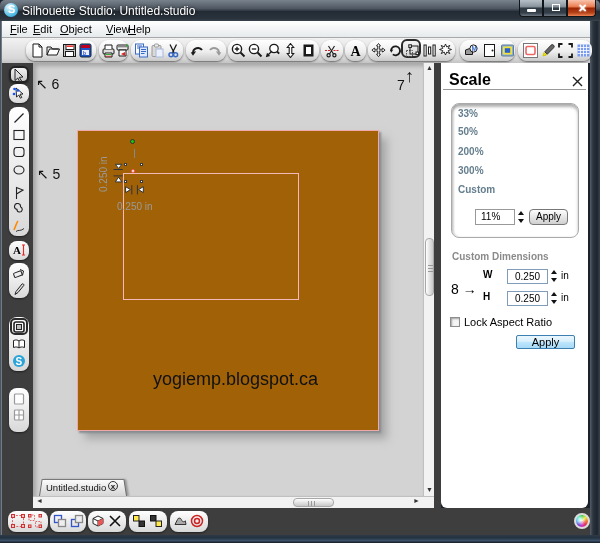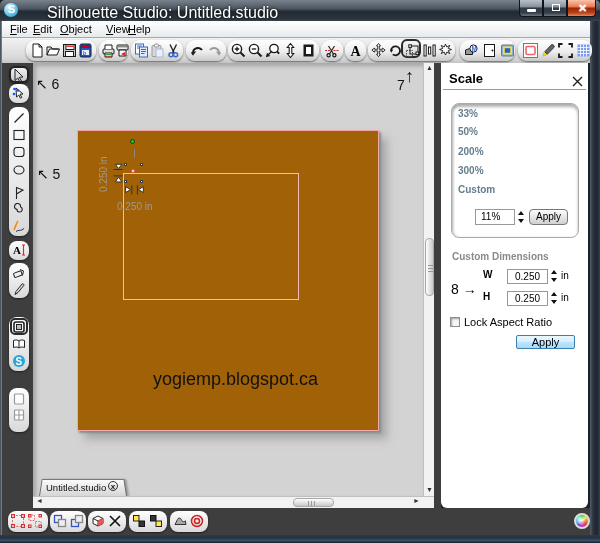--- a/index.html
+++ b/index.html
@@ -4,21 +4,21 @@
 <style>
 * { margin:0; padding:0; box-sizing:border-box; }
 html,body { width:600px; height:543px; overflow:hidden; }
 body { font-family:"Liberation Sans", sans-serif; position:relative; background:#1a222b; }
 .abs { position:absolute; }
 
 
 #titlebar { left:0; top:0; width:600px; height:21px;
   background:linear-gradient(to bottom,#78828c 0%,#505963 40%,#333c46 50%,#222a33 52%,#2b343d 90%,#3a444e 100%);
   border-radius:5px 5px 0 0; }
-#title-text { left:22px; top:4px; color:#fff; font-size:16px; text-shadow:0 0 3px #000;margin-left:25px; }
+#title-text { left:22px; top:4px; color:#fff; font-size:12px; text-shadow:0 0 3px #000; }
 #logoS { left:4px; top:3px; width:14px; height:14px; border-radius:50%;
   background:radial-gradient(circle at 35% 30%, #e8f7fc 0%, #9fdcf2 30%, #45b5e0 70%, #2089ba 100%); }
 #logoS span { position:absolute; left:4px; top:0px; color:#fff; font-size:11px; font-weight:bold; }
 .capbtn { top:0px; height:17px; border:1px solid #10151a; border-top:none; }
 #btn-min { left:519px; width:24px; border-radius:0 0 0 4px;
   background:linear-gradient(to bottom,#b7c0c7 0%,#8b959e 40%,#303a44 52%,#343e48 80%,#6d7781 100%); }
 #btn-max { left:543px; width:24px;
   background:linear-gradient(to bottom,#b7c0c7 0%,#8b959e 40%,#303a44 52%,#343e48 80%,#6d7781 100%); }
 #btn-close { left:567px; width:29px; border-radius:0 0 4px 0;
   background:linear-gradient(to bottom,#f8c3ad 0%,#ec8055 40%,#9e2503 52%,#b4431a 80%,#ef8253 100%); }
@@ -84,21 +84,21 @@
   font-size:8px; line-height:9px; text-align:center; color:#222; font-weight:bold;
   background:linear-gradient(to bottom,#fff,#ccc); }
 #hscroll { left:33px; top:496px; width:401px; height:12px; background:#f2f2f2; border-top:1px solid #c0c0c0; }
 #hthumb { position:absolute; left:260px; top:1px; width:41px; height:9px; border-radius:4px;
   background:linear-gradient(to bottom,#fff,#c8c8c8); border:1px solid #a8a8a8; }
 .grip { position:absolute; background:#999; }
 
 
 #rdivider { left:434px; top:63px; width:7px; height:445px; background:#3e3e3e; }
 #rpanel { left:441px; top:63px; width:147px; height:445px; background:#fff; border-radius:0 0 6px 6px; }
-#rpanel-title { position:absolute; left:8px; top:8px; font-size:13px; font-weight:bold; color:#000; }
+#rpanel-title { position:absolute; left:8px; top:8px; font-size:16px; font-weight:bold; color:#000; }
 #rpanel-sep { position:absolute; left:2px; top:26px; width:143px; height:1px; background:#999; }
 #listbox { position:absolute; left:10px; top:40px; width:128px; height:135px; border-radius:8px;
   border:1px solid #aaa; background:#fff;
   box-shadow:inset 0 3px 3px rgba(0,0,0,0.3), inset 2px 0 2px rgba(0,0,0,0.12); }
 .pct { position:absolute; left:6px; font-size:10px; font-weight:bold; color:#647e8e; }
 #pctinput { position:absolute; left:23px; top:105px; width:40px; height:16px; border:1px solid #999;
   background:#fff; font-size:10px; padding-left:5px; line-height:14px; color:#000; }
 #applysm { position:absolute; left:77px; top:105px; width:39px; height:16px; border-radius:4px;
   border:1px solid #777; background:linear-gradient(to bottom,#fdfdfd,#d0d0d0);
   font-size:10px; text-align:center; line-height:14px; color:#000; }

